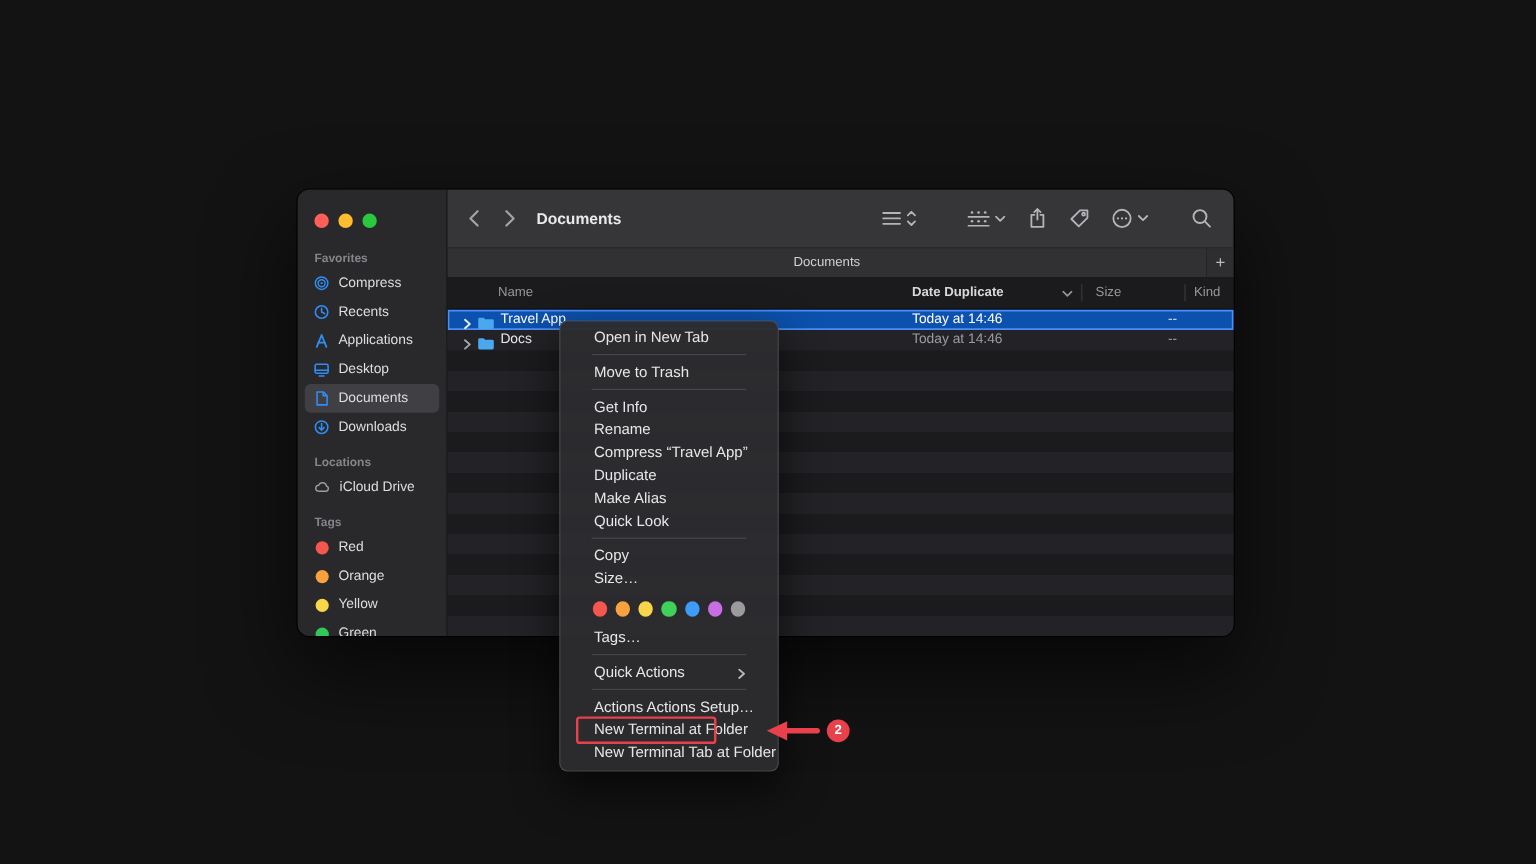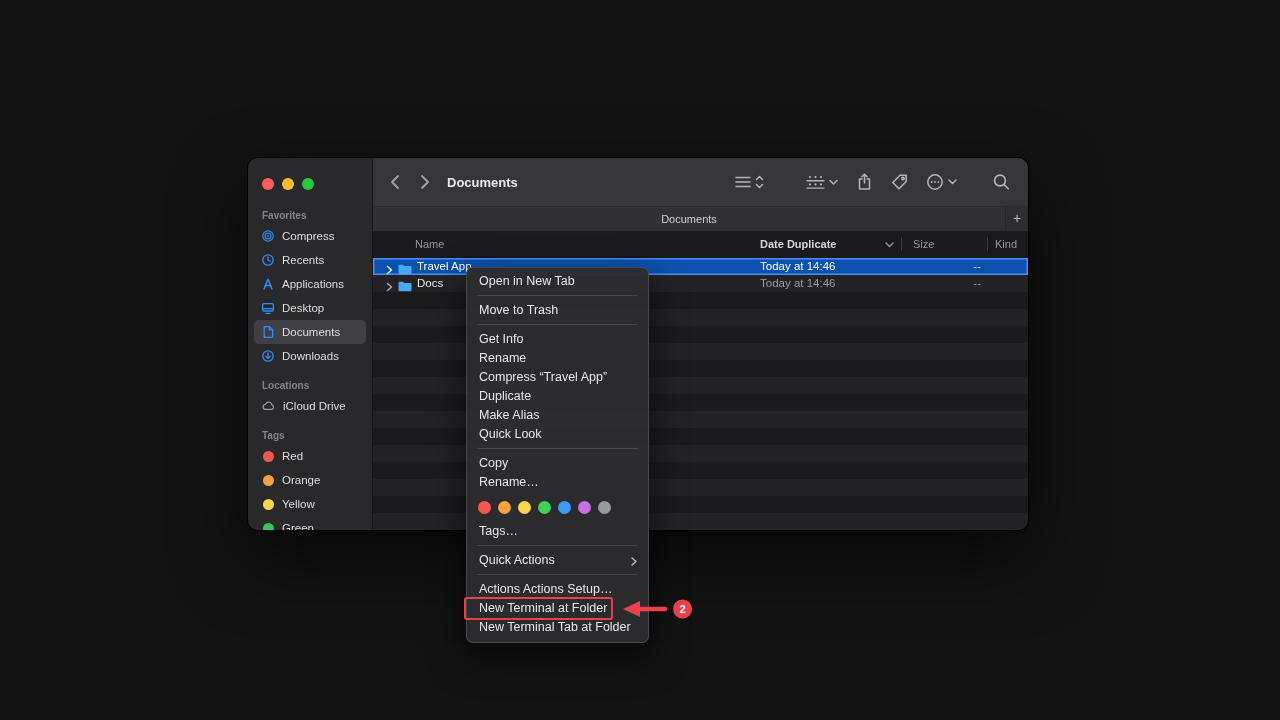--- a/index.html
+++ b/index.html
@@ -55,21 +55,21 @@
   .c-kind { left:622px;padding-left:45px; }
   .row.r1 { top:17px; background:#232327; }
   .row.r1 .dim { color:#9d9da1; }
   .row.sel { top:0; background:#0c51ad; box-shadow:inset 0 0 0 1.5px #4b8ef8; color:#ffffff; }
   .row.sel .dim { color:#d4e2f8; }
 
   
   .ctxmenu {
     position:absolute; left:466px; top:267px; width:183px;
     background:rgba(44,44,47,.97); border:1px solid rgba(125,125,130,.35);
-    border-radius:7px; padding:4px 0 5px; font-size:12.5px; color:#e7e7ea;
+    border-radius:7px; padding:4px 16px 5px; font-size:12.5px; color:#e7e7ea;
     box-shadow:0 14px 36px rgba(0,0,0,.65); z-index:5;
   }
   .mi { height:19px; line-height:19px; padding:0 12px; position:relative; white-space:nowrap; }
   .msep { height:1px; background:rgba(255,255,255,.13); margin:4px 10px 5px; }
   .mdots { height:30px; display:flex; align-items:center; padding:0 11px; gap:7px; }
   .mdots span { width:13px; height:13px; border-radius:50%; }
   .subchev { position:absolute; right:11px; top:5.5px; }
 
   .mi.highlight::after {
     content:""; position:absolute; left:-3px; right:35px; top:-2px; bottom:-2px;
@@ -314,21 +314,21 @@
   <div class="mi">Move to Trash</div>
   <div class="msep"></div>
   <div class="mi">Get Info</div>
   <div class="mi">Rename</div>
   <div class="mi">Compress “Travel App”</div>
   <div class="mi">Duplicate</div>
   <div class="mi">Make Alias</div>
   <div class="mi">Quick Look</div>
   <div class="msep"></div>
   <div class="mi">Copy</div>
-  <div class="mi">Rename…</div>
+  <div class="mi">Size…</div>
   <div class="mdots">
     <span style="background: rgb(245, 86, 78);"></span>
     <span style="background: rgb(247, 162, 60);"></span>
     <span style="background: rgb(248, 214, 75);"></span>
     <span style="background: rgb(63, 209, 88);"></span>
     <span style="background: rgb(63, 155, 248);"></span>
     <span style="background: rgb(198, 110, 226);"></span>
     <span style="background: rgb(155, 155, 158);"></span>
   </div>
   <div class="mi">Tags…</div>

